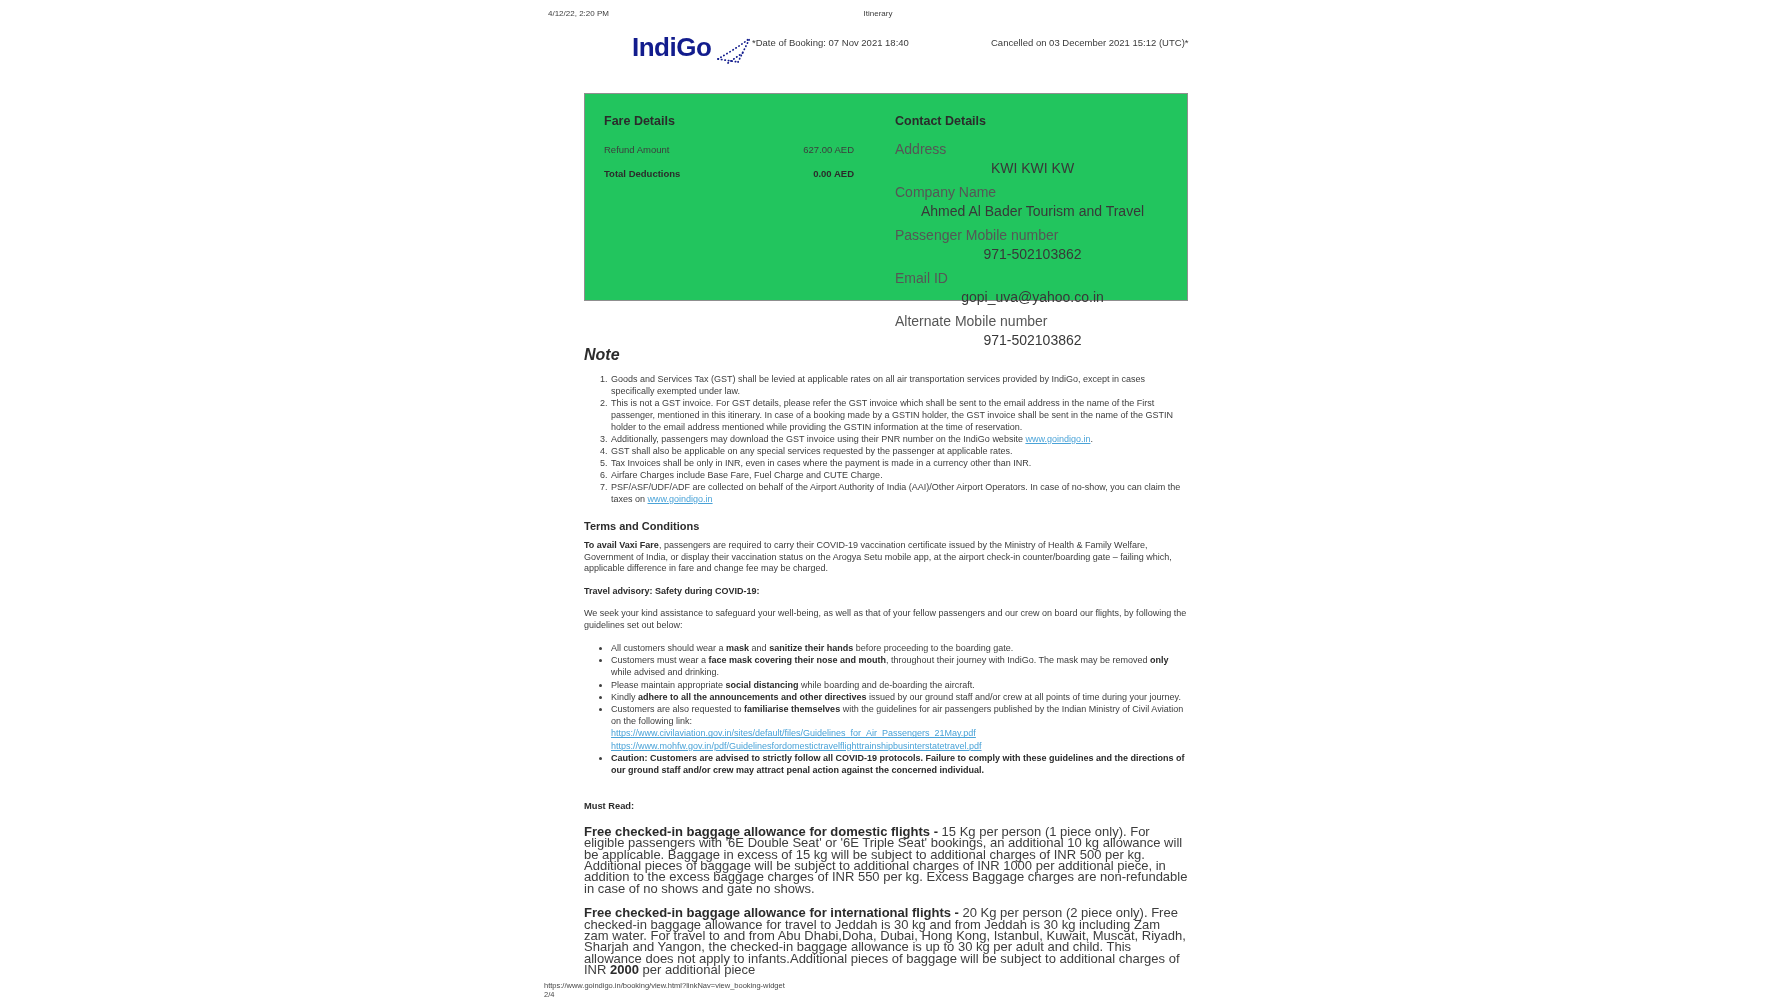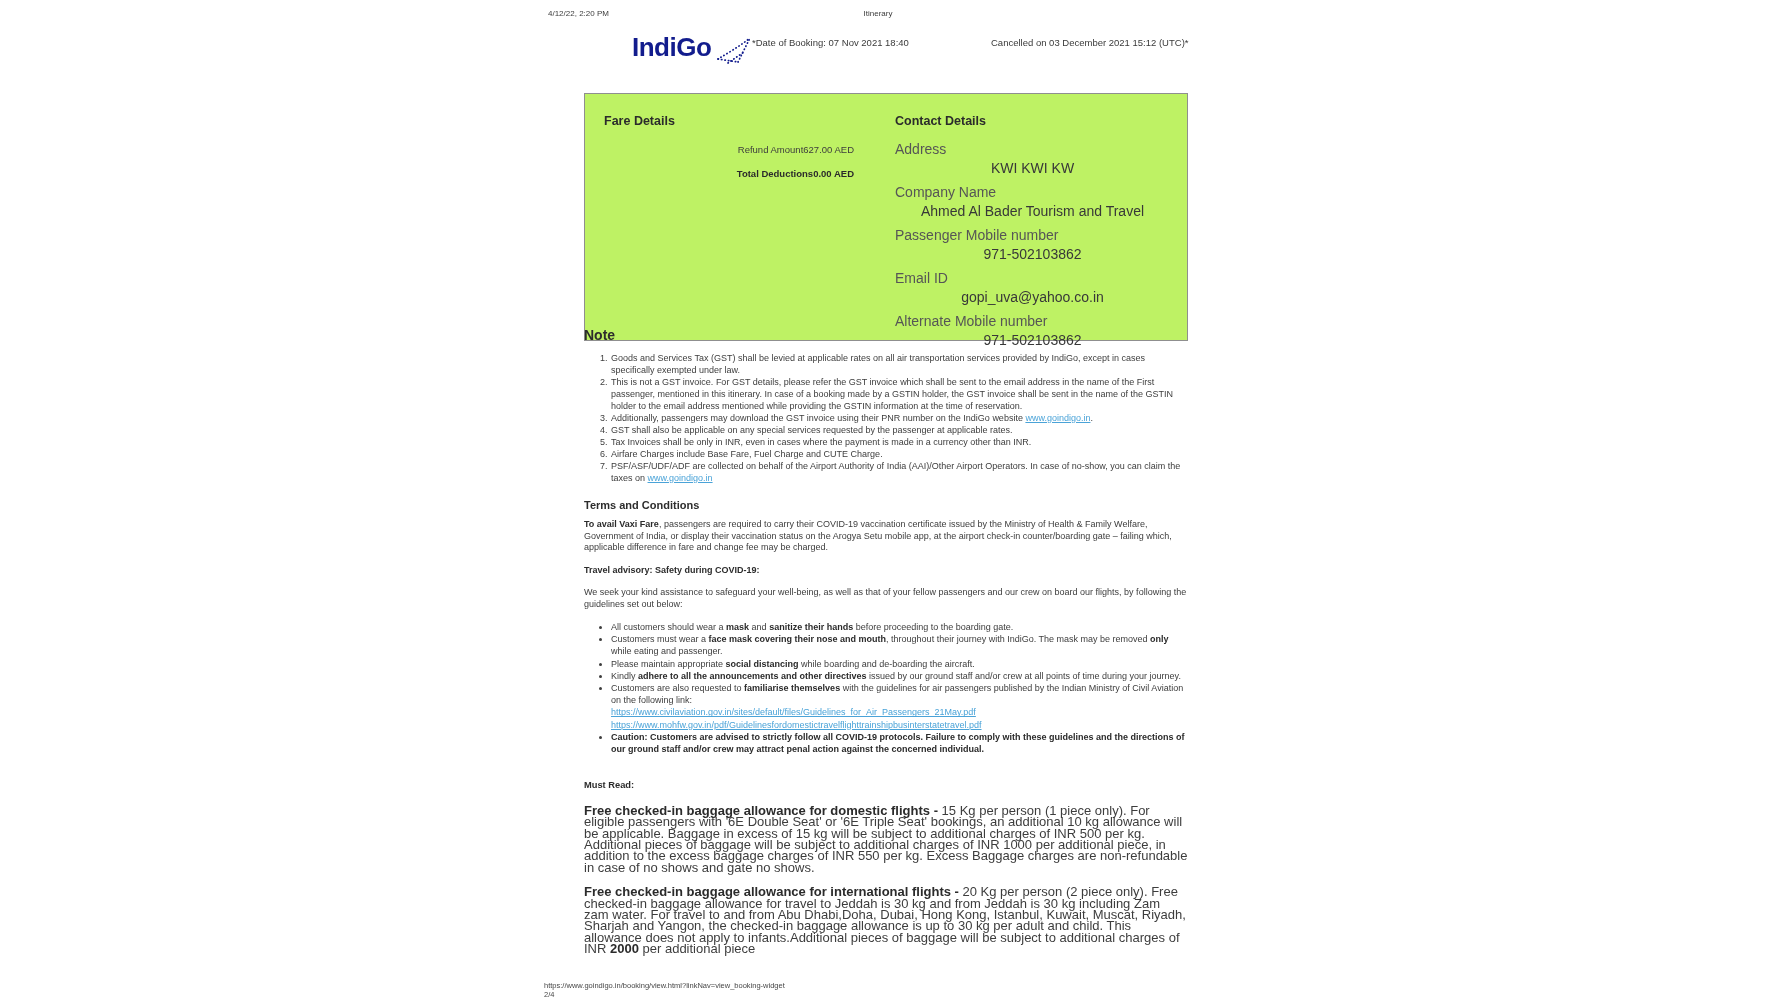--- a/index.html
+++ b/index.html
@@ -17,37 +17,37 @@
 
   
   .brand-row{position:absolute;top:16px;left:0;width:100%;height:40px;}
   .brand{position:absolute;left:84px;top:16px;display:flex;align-items:flex-start;}
   .brand-text{font-size:26px;font-weight:bold;color:#121c8d;letter-spacing:-0.5px;line-height:30px;}
   .plane{margin-left:4px;margin-top:2px;}
   .booking-date{position:absolute;left:204px;top:21px;font-size:9.5px;color:#3a3a3a;}
   .cancelled{position:absolute;left:443px;top:21px;font-size:9.5px;color:#3a3a3a;}
 
   
-  .info-box{position:absolute;left:36px;top:93px;width:604px;height:248px;
-            border:1px solid #8f8f8f;box-sizing:border-box;background:#bef264;text-decoration:underline;}
+  .info-box{position:absolute;left:36px;top:93px;width:604px;height:208px;
+            border:1px solid #8f8f8f;box-sizing:border-box;background:#22c55e;text-decoration:underline;}
   .info-box h3{margin:0;font-size:12.5px;font-weight:bold;color:#2b2b2b;}
   .fare-col{position:absolute;left:19px;top:20px;width:250px;}
   .contact-col{position:absolute;left:310px;top:20px;width:275px;}
   .fare-rows{margin-top:16px;}
-  .fare-row{display:flex;justify-content:flex-end;font-size:9.5px;margin-bottom:13px;color:#3d3d3d;}
+  .fare-row{display:flex;justify-content:space-between;font-size:9.5px;margin-bottom:13px;color:#3d3d3d;}
   .fare-row.b,.b{font-weight:bold;color:#2b2b2b;}
   .contact-fields{margin-top:13px;}
   .contact-field{margin-bottom:8.5px;}
   .contact-label{font-size:14px;color:#565656;margin-bottom:2.5px;}
   .contact-value{font-size:14px;color:#383838;text-align:center;}
 
   
   .doc-body{position:absolute;left:36px;top:313px;width:604px;}
   h2{color:#2c2c2c;}
-  .note-h{margin:14px 0 9px 0;font-size:14px;}
+  .note-h{margin:33px 0 9px 0;font-size:16px;font-style:italic;}
   .terms-h{margin:15px 0 8px 0;font-size:11px;}
   ol.note-list{margin:0;padding-left:26px;font-size:9px;line-height:12px;}
   ol.note-list li{padding-left:1px;}
   .para{margin:0 0 11px 0;font-size:9px;line-height:11.5px;}
   .para-b{font-weight:bold;color:#2c2c2c;}
   ul.covid{margin:11px 0 0 0;padding-left:27px;font-size:9px;line-height:12.2px;}
   .must-read{margin-top:25px;margin-bottom:0;font-size:9.3px;}
   .mr-para{margin:13px 0 0 0;font-size:13px;line-height:11.4px;}
   a.lnk{color:#4aa3d8;text-decoration:underline;cursor:pointer;}
 </style>
@@ -133,21 +133,21 @@
           <li><span>Airfare Charges include Base Fare, Fuel Charge and CUTE Charge.</span></li>
           <li><span>PSF/ASF/UDF/ADF are collected on behalf of the Airport Authority of India (AAI)/Other Airport Operators. In case of no-show, you can claim the taxes on </span><a class="lnk" href="#">www.goindigo.in</a></li>
         </ol>
 
       <h2 class="terms-h">Terms and Conditions</h2>
       <p class="para" id="vaxi-para"><span class="b">To avail Vaxi Fare</span><span>, passengers are required to carry their COVID-19 vaccination certificate issued by the Ministry of Health &amp; Family Welfare, Government of India, or display their vaccination status on the Arogya Setu mobile app, at the airport check-in counter/boarding gate – failing which, applicable difference in fare and change fee may be charged.</span></p>
       <p class="para para-b">Travel advisory: Safety during COVID-19:</p>
       <p class="para">We seek your kind assistance to safeguard your well-being, as well as that of your fellow passengers and our crew on board our flights, by following the guidelines set out below:</p>
       <ul class="covid" id="covid-bullets">
           <li><span>All customers should wear a </span><span class="b">mask</span><span> and </span><span class="b">sanitize their hands</span><span> before proceeding to the boarding gate.</span></li>
-          <li><span>Customers must wear a </span><span class="b">face mask covering their nose and mouth</span><span>, throughout their journey with IndiGo. The mask may be removed </span><span class="b">only</span><span> while eating and passenger.</span></li>
+          <li><span>Customers must wear a </span><span class="b">face mask covering their nose and mouth</span><span>, throughout their journey with IndiGo. The mask may be removed </span><span class="b">only</span><span> while advised and drinking.</span></li>
           <li><span>Please maintain appropriate </span><span class="b">social distancing</span><span> while boarding and de-boarding the aircraft.</span></li>
           <li><span>Kindly </span><span class="b">adhere to all the announcements and other directives</span><span> issued by our ground staff and/or crew at all points of time during your journey.</span></li>
           <li><span>Customers are also requested to </span><span class="b">familiarise themselves</span><span> with the guidelines for air passengers published by the Indian Ministry of Civil Aviation on the following link:</span><br><a class="lnk" href="#">https://www.civilaviation.gov.in/sites/default/files/Guidelines_for_Air_Passengers_21May.pdf</a><br><a class="lnk" href="#">https://www.mohfw.gov.in/pdf/Guidelinesfordomestictravelflighttrainshipbusinterstatetravel.pdf</a></li>
           <li><span class="b">Caution: Customers are advised to strictly follow all COVID-19 protocols. Failure to comply with these guidelines and the directions of our ground staff and/or crew may attract penal action against the concerned individual.</span></li>
         </ul>
 
       <p class="para para-b must-read">Must Read:</p>
       <div id="must-read-paras">
           <p class="mr-para"><span class="b">Free checked-in baggage allowance for domestic flights - </span><span>15 Kg per person (1 piece only). For eligible passengers with '6E Double Seat' or '6E Triple Seat' bookings, an additional 10 kg allowance will be applicable. Baggage in excess of 15 kg will be subject to additional charges of INR 500 per kg. Additional pieces of baggage will be subject to additional charges of INR 1000 per additional piece, in addition to the excess baggage charges of INR 550 per kg. Excess Baggage charges are non-refundable in case of no shows and gate no shows.</span></p>
           <p class="mr-para"><span class="b">Free checked-in baggage allowance for international flights - </span><span>20 Kg per person (2 piece only). Free checked-in baggage allowance for travel to Jeddah is 30 kg and from Jeddah is 30 kg including Zam zam water. For travel to and from Abu Dhabi,Doha, Dubai, Hong Kong, Istanbul, Kuwait, Muscat, Riyadh, Sharjah and Yangon, the checked-in baggage allowance is up to 30 kg per adult and child. This allowance does not apply to infants.Additional pieces of baggage will be subject to additional charges of INR </span><span class="b">2000</span><span> per additional piece</span></p>

